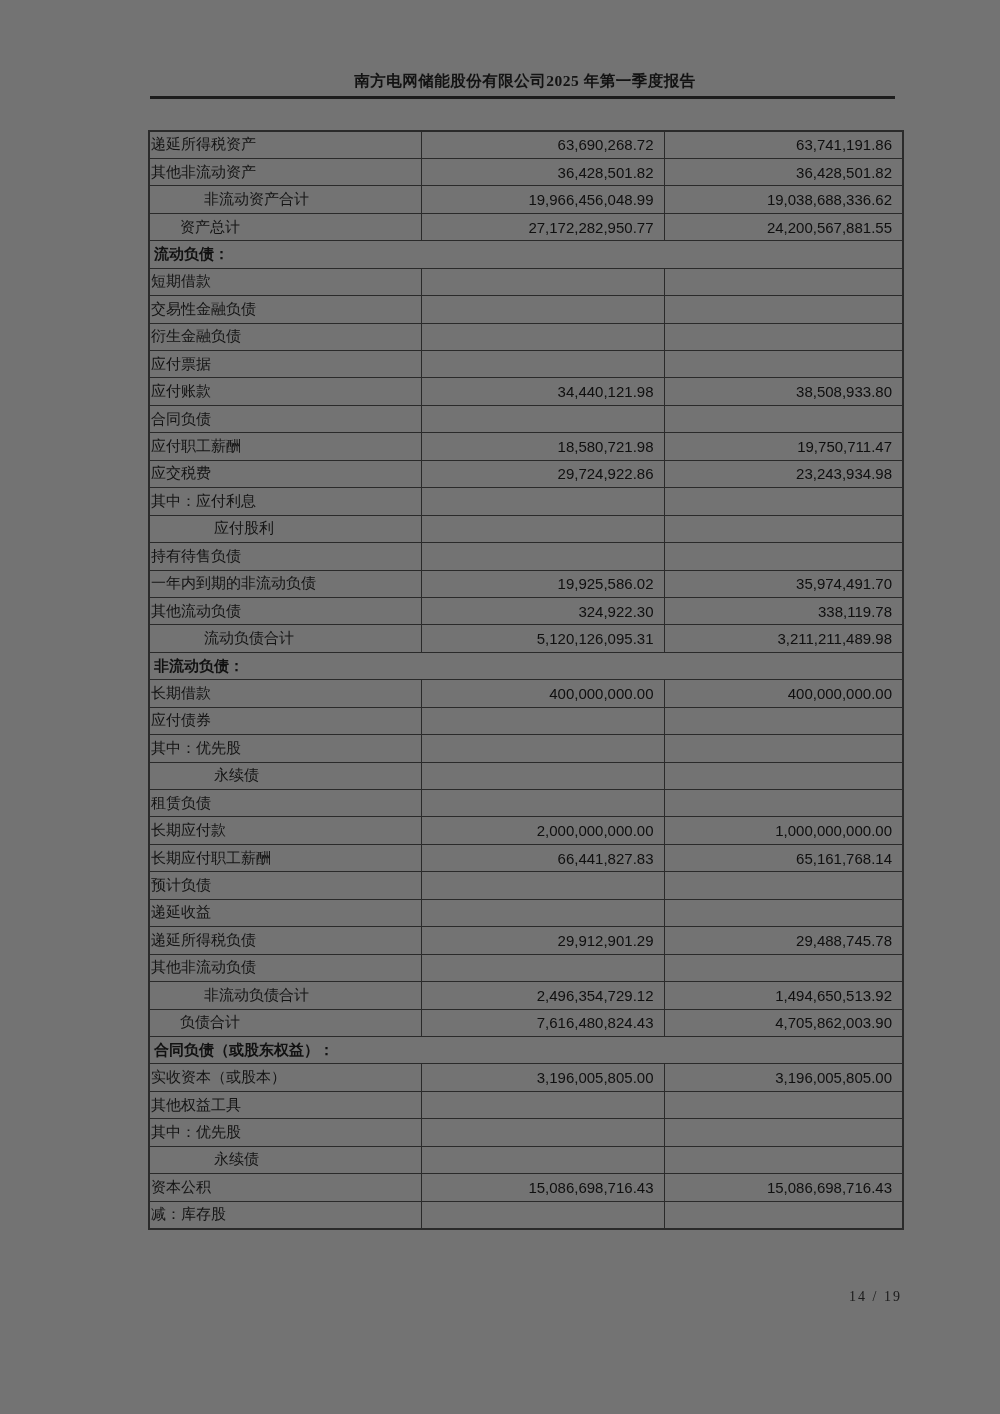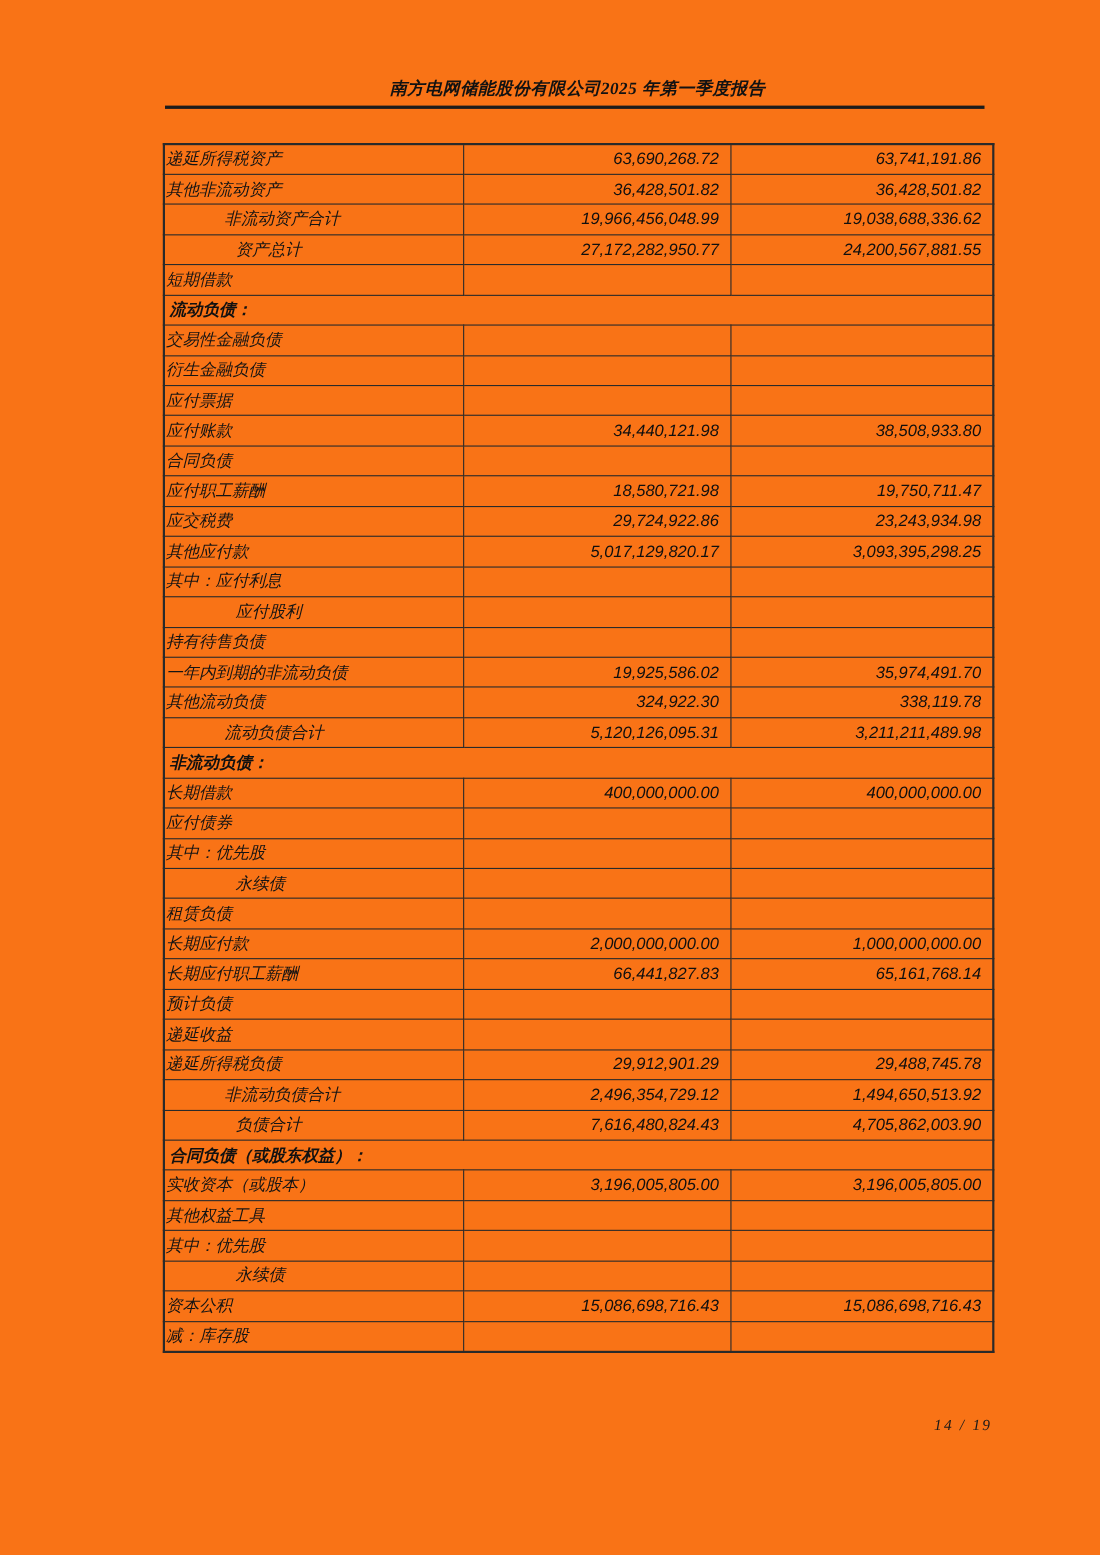--- a/index.html
+++ b/index.html
@@ -5,24 +5,23 @@
   html, body {
     margin: 0;
     padding: 0;
     background: #e8e8e8;
   }
   .page {
     position: relative;
     width: 1000px;
     height: 1414px;
     margin: 0 auto;
-    background: #f97316;
+    background: #737373;
     overflow: hidden;
     color: #161616;
-    font-style: italic;
   }
   .doc-title {
     position: absolute;
     top: 70px;
     left: 148px;
     width: 754px;
     text-align: center;
     font-family: "Liberation Serif", "DejaVu Serif", serif;
     font-size: 15.5px;
     font-weight: bold;
@@ -61,21 +60,21 @@
     overflow: hidden;
     white-space: nowrap;
   }
   .bs-table td.label-cell {
     font-family: "Liberation Serif", "DejaVu Serif", serif;
     font-size: 15px;
     color: #141414;
   }
   .bs-table td.label-cell.item     { }
   .bs-table td.label-cell.subtotal { padding-left: 54px; }
-  .bs-table td.label-cell.total    { padding-left: 64px; }
+  .bs-table td.label-cell.total    { padding-left: 30px; }
   .bs-table td.label-cell.subitem  { padding-left: 64px; }
   .bs-table td.num-cell {
     font-family: "Liberation Sans", "DejaVu Sans", sans-serif;
     font-size: 15px;
     text-align: right;
     padding-right: 10px;
     padding-left: 4px;
     color: #0f0f0f;
   }
   .bs-table td.section-cell {
@@ -127,26 +126,26 @@
           <td class="cell label-cell subtotal">非流动资产合计</td>
           <td class="cell num-cell">19,966,456,048.99</td>
           <td class="cell num-cell">19,038,688,336.62</td>
         </tr>
         <tr>
           <td class="cell label-cell total">资产总计</td>
           <td class="cell num-cell">27,172,282,950.77</td>
           <td class="cell num-cell">24,200,567,881.55</td>
         </tr>
         <tr>
+          <td colspan="3" class="cell section-cell">流动负债：</td>
+        </tr>
+        <tr>
           <td class="cell label-cell item">短期借款</td>
           <td class="cell num-cell"></td>
           <td class="cell num-cell"></td>
-        </tr>
-        <tr>
-          <td colspan="3" class="cell section-cell">流动负债：</td>
         </tr>
         <tr>
           <td class="cell label-cell item">交易性金融负债</td>
           <td class="cell num-cell"></td>
           <td class="cell num-cell"></td>
         </tr>
         <tr>
           <td class="cell label-cell item">衍生金融负债</td>
           <td class="cell num-cell"></td>
           <td class="cell num-cell"></td>
@@ -170,25 +169,20 @@
           <td class="cell label-cell item">应付职工薪酬</td>
           <td class="cell num-cell">18,580,721.98</td>
           <td class="cell num-cell">19,750,711.47</td>
         </tr>
         <tr>
           <td class="cell label-cell item">应交税费</td>
           <td class="cell num-cell">29,724,922.86</td>
           <td class="cell num-cell">23,243,934.98</td>
         </tr>
         <tr>
-          <td class="cell label-cell item">其他应付款</td>
-          <td class="cell num-cell">5,017,129,820.17</td>
-          <td class="cell num-cell">3,093,395,298.25</td>
-        </tr>
-        <tr>
           <td class="cell label-cell item">其中：应付利息</td>
           <td class="cell num-cell"></td>
           <td class="cell num-cell"></td>
         </tr>
         <tr>
           <td class="cell label-cell subitem">应付股利</td>
           <td class="cell num-cell"></td>
           <td class="cell num-cell"></td>
         </tr>
         <tr>
@@ -258,20 +252,25 @@
           <td class="cell label-cell item">递延收益</td>
           <td class="cell num-cell"></td>
           <td class="cell num-cell"></td>
         </tr>
         <tr>
           <td class="cell label-cell item">递延所得税负债</td>
           <td class="cell num-cell">29,912,901.29</td>
           <td class="cell num-cell">29,488,745.78</td>
         </tr>
         <tr>
+          <td class="cell label-cell item">其他非流动负债</td>
+          <td class="cell num-cell"></td>
+          <td class="cell num-cell"></td>
+        </tr>
+        <tr>
           <td class="cell label-cell subtotal">非流动负债合计</td>
           <td class="cell num-cell">2,496,354,729.12</td>
           <td class="cell num-cell">1,494,650,513.92</td>
         </tr>
         <tr>
           <td class="cell label-cell total">负债合计</td>
           <td class="cell num-cell">7,616,480,824.43</td>
           <td class="cell num-cell">4,705,862,003.90</td>
         </tr>
         <tr>

